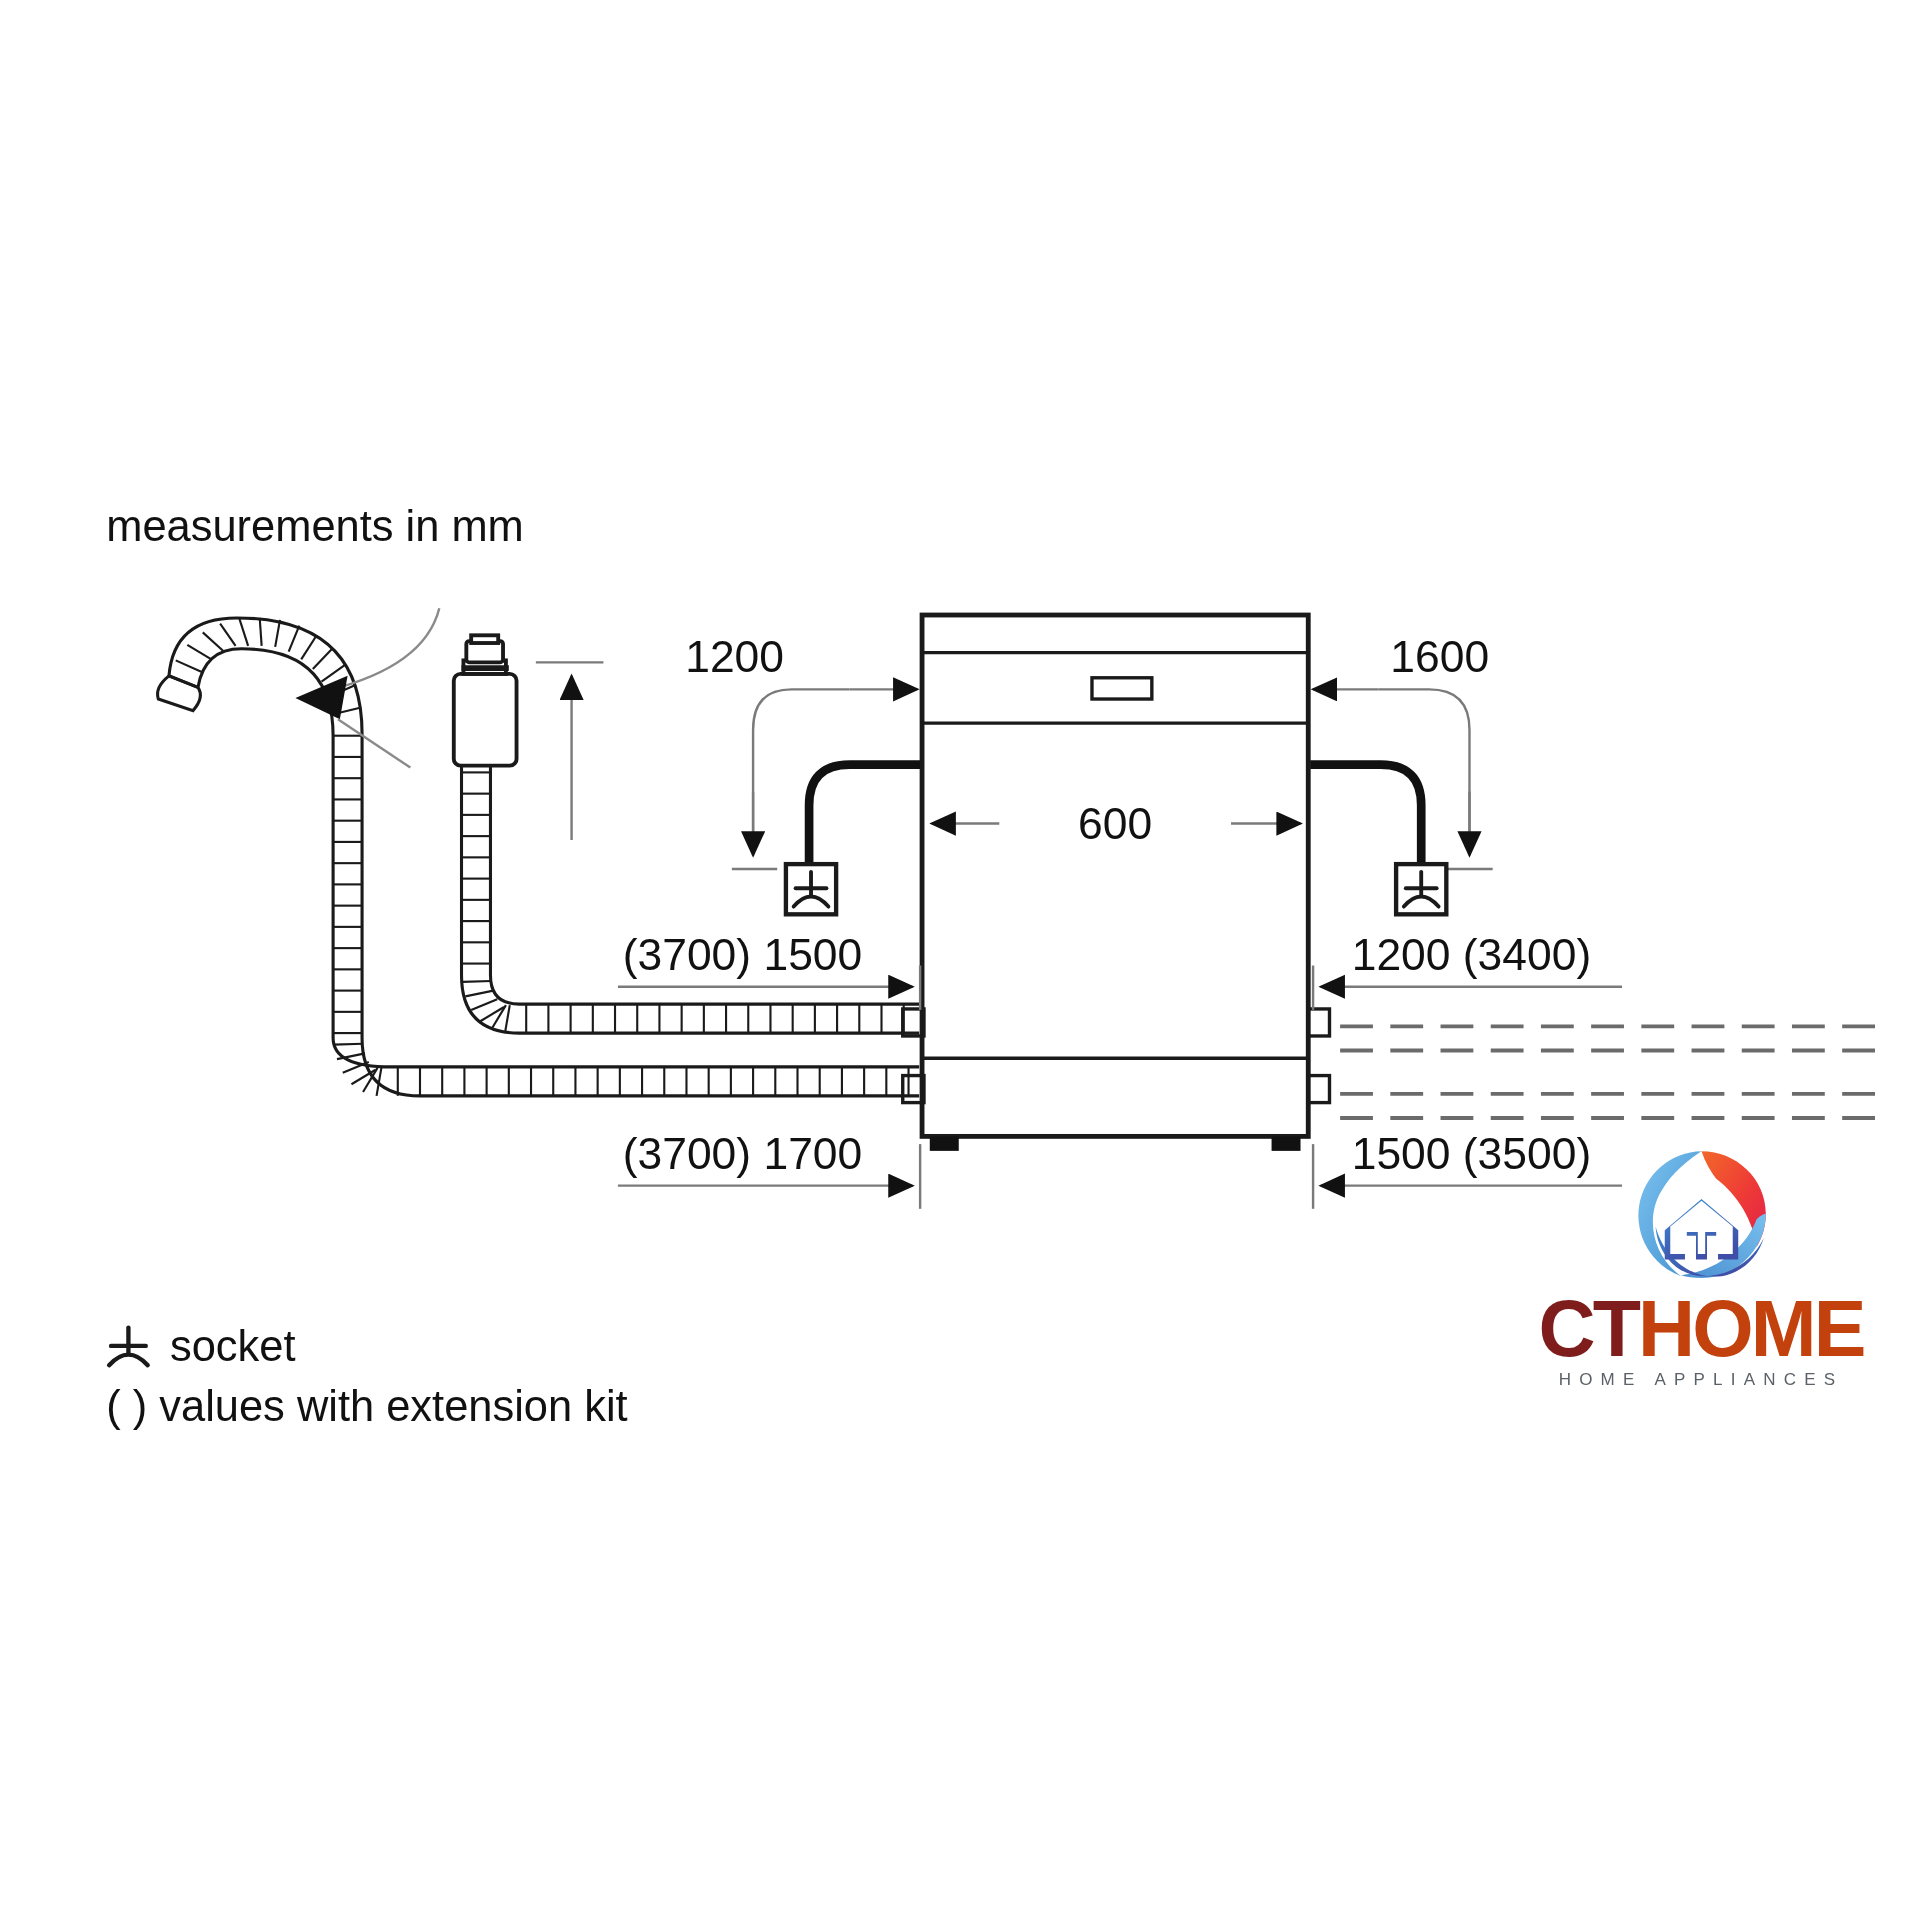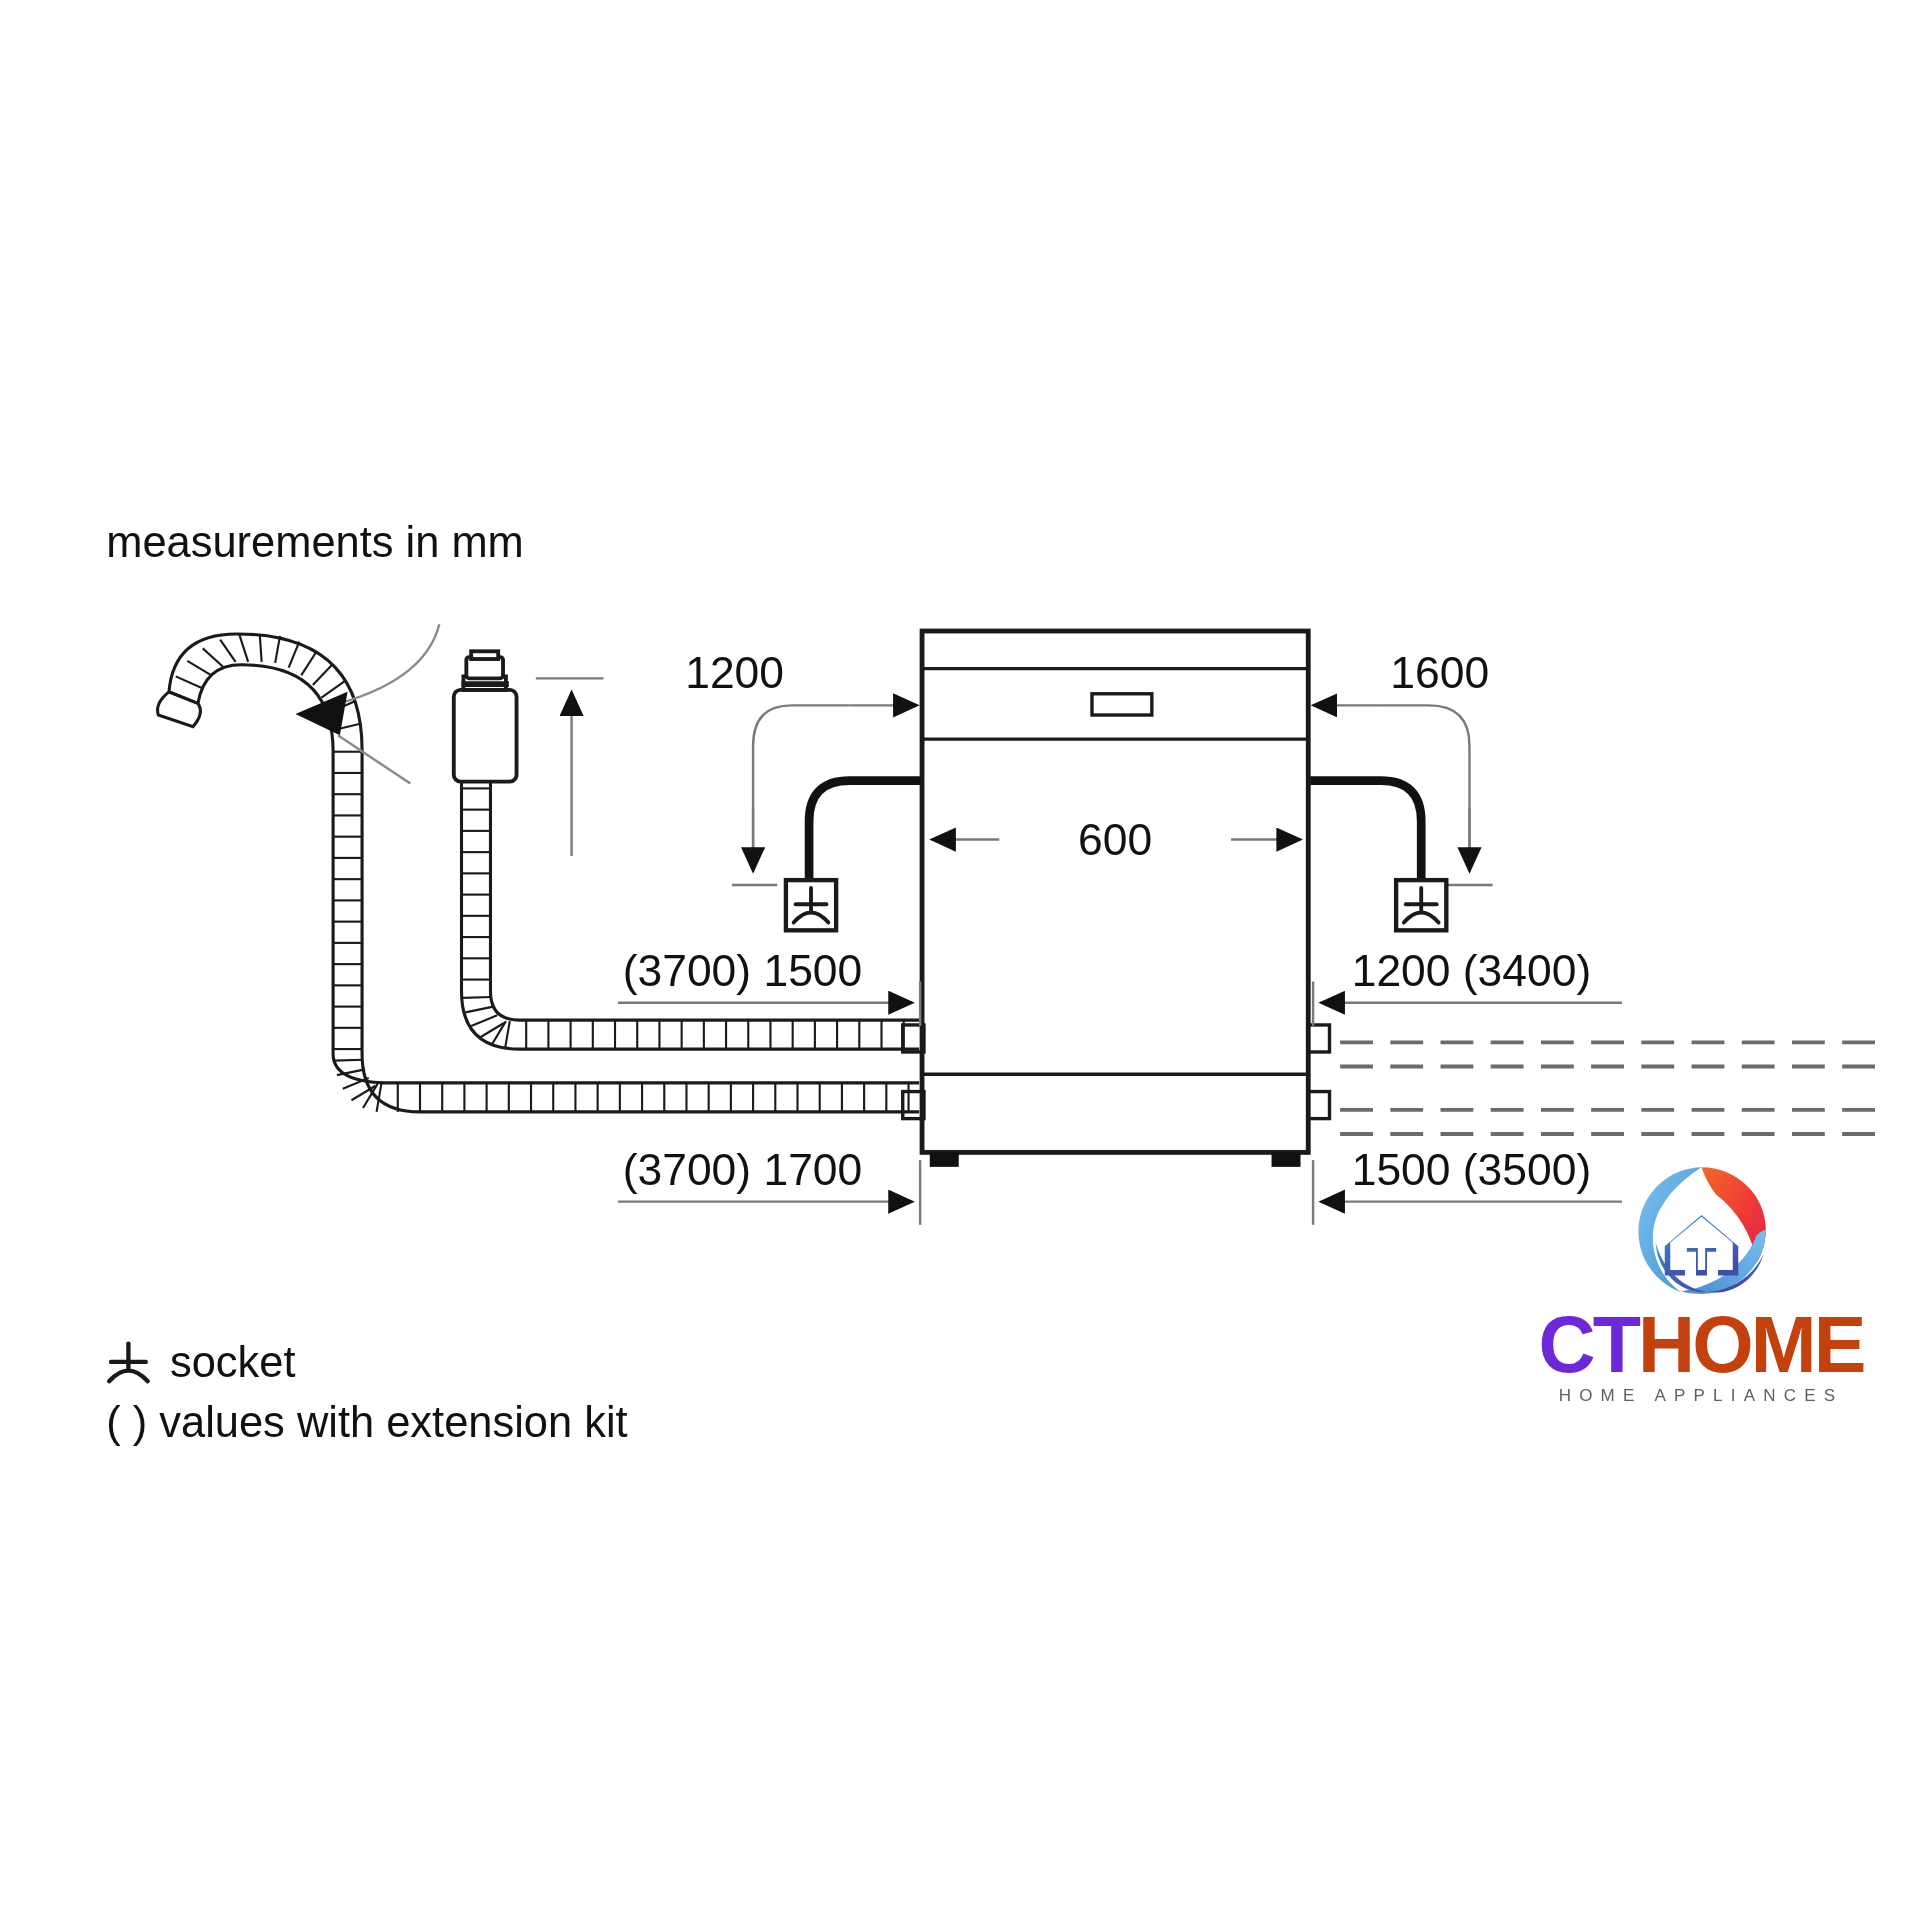--- a/index.html
+++ b/index.html
@@ -10,21 +10,21 @@
   }
   body {
     width: 1931px;
     height: 1931px;
     position: relative;
     font-family: "Liberation Sans", sans-serif;
     overflow: hidden;
   }
   #stage {
     position: absolute;
-    left: 0; top: 16px;
+    left: 0; top: 0;
     width: 1931px;
     height: 1405px;
   }
   svg#diagram {
     position: absolute;
     left: 0; top: 0;
     width: 1931px;
     height: 1931px;
     display: block;
   }
@@ -131,21 +131,21 @@
     margin-bottom: 1.9px;
   }
   #logo-wordmark {
     font-family: "Liberation Sans", sans-serif;
     font-weight: bold;
     font-size: 79px;
     letter-spacing: -2.9px;
     line-height: 0.95;
     white-space: nowrap;
   }
-  .logo-ct { color: #6d28d9; }
+  .logo-ct { color: #7f1d1d; }
   .logo-home { color: #c2410c; }
   #logo-tagline {
     font-family: "Liberation Sans", sans-serif;
     font-size: 17px;
     letter-spacing: 8.2px;
     color: #5b6168;
     margin-top: 3.9px;
     white-space: nowrap;
   }
 </style>

